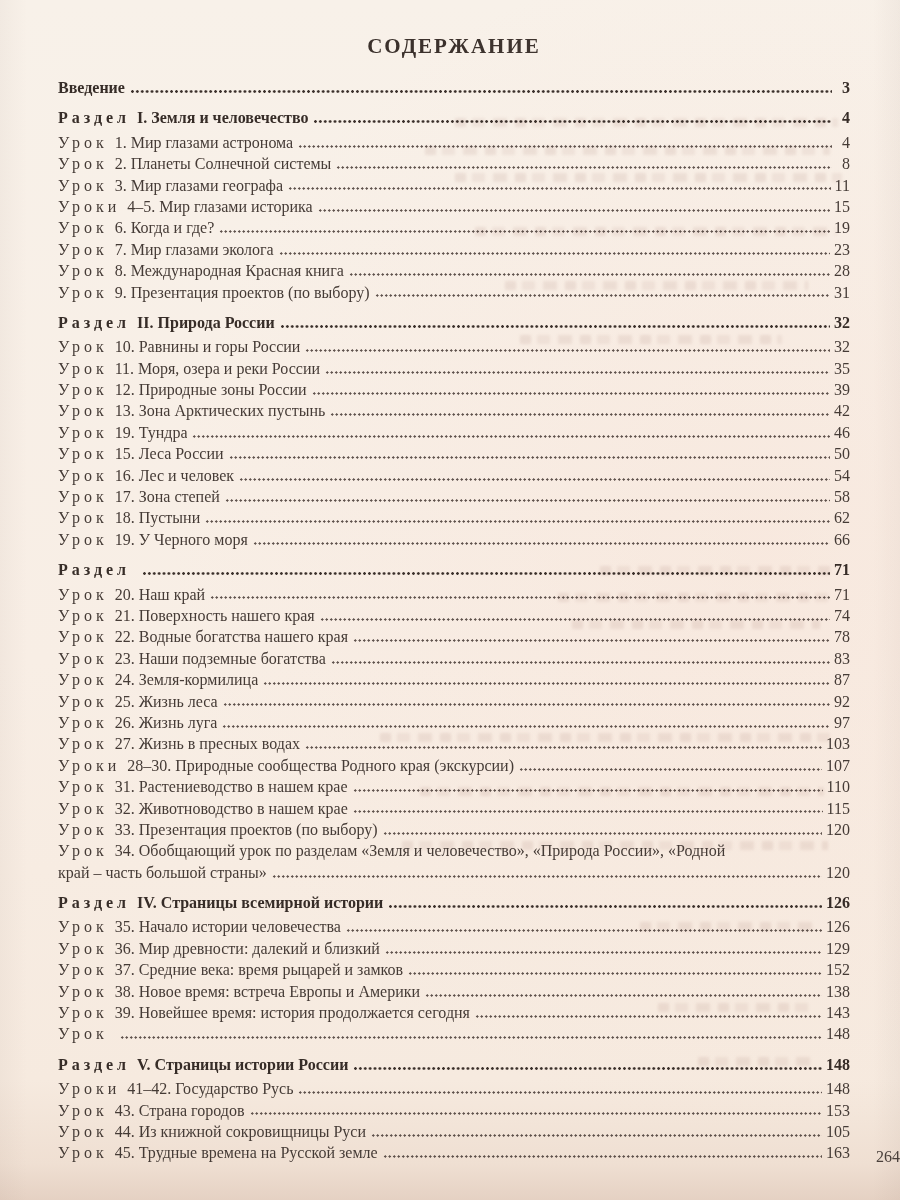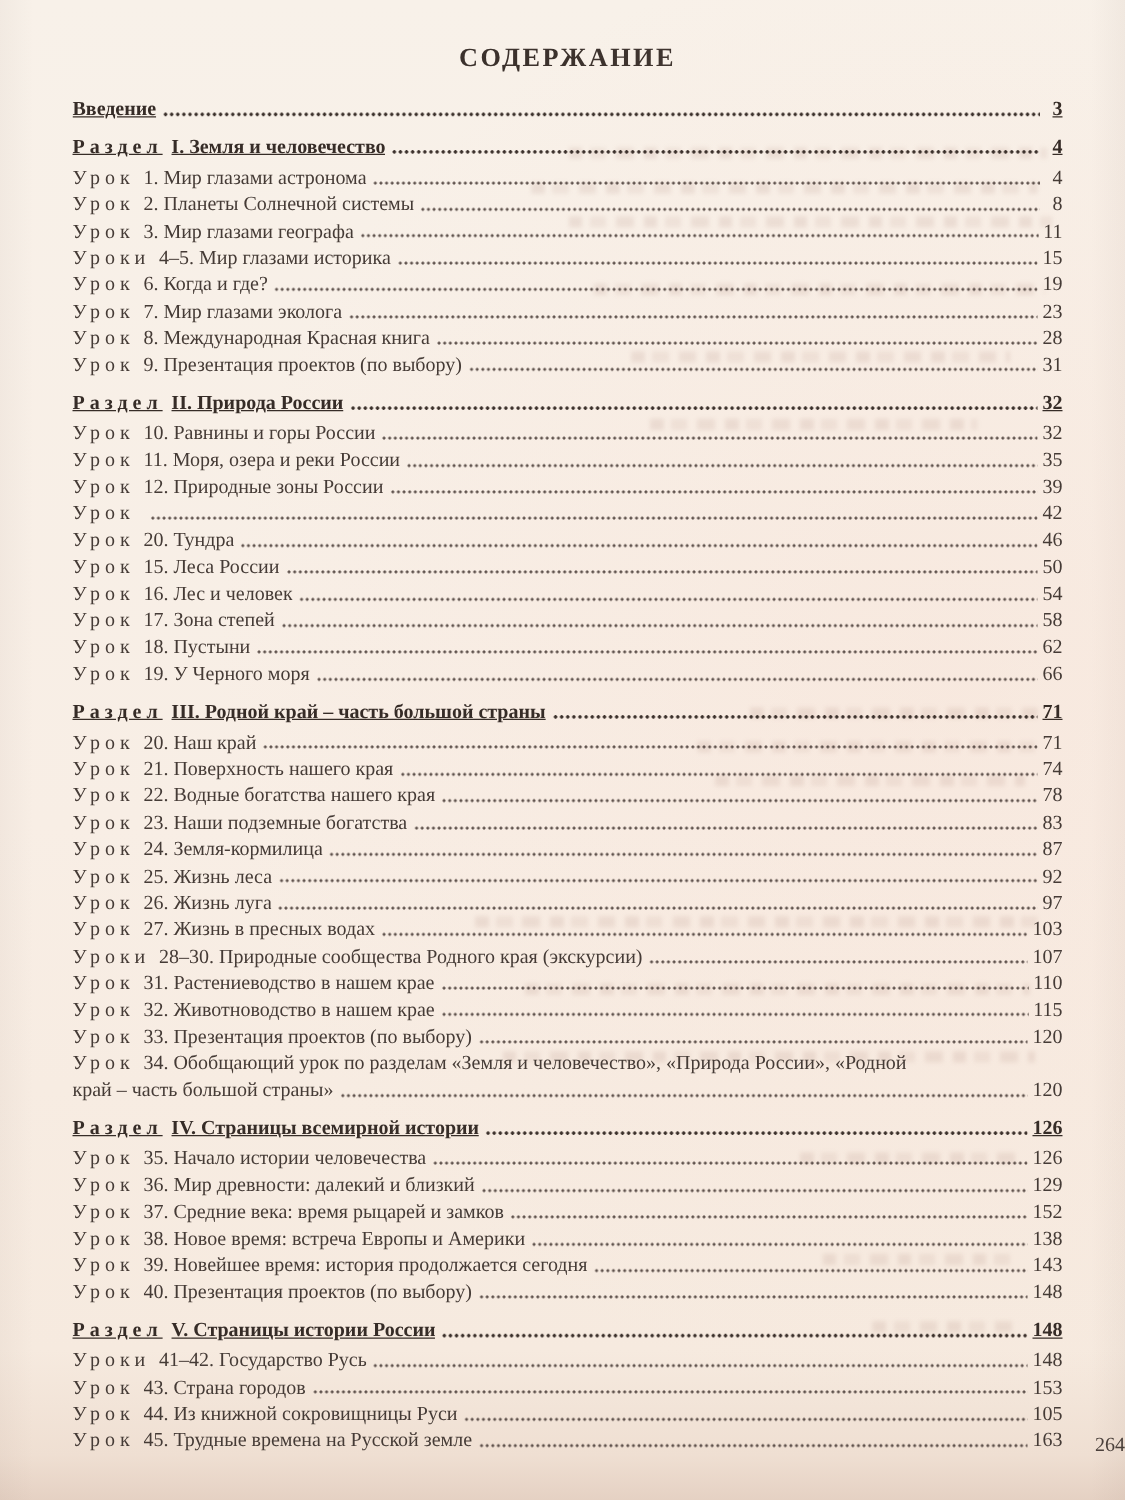--- a/index.html
+++ b/index.html
@@ -69,21 +69,20 @@
   }
   .row .pagenum {
     flex: 0 0 auto;
     text-align: right;
     min-width: 14px;
   }
 
   .row.section, .row.intro {
     font-weight: 700;
     color: #362c27;
-    text-decoration: underline;
   }
   .row.section .dots, .row.intro .dots {
     background-image: radial-gradient(circle, rgba(49,38,33,0.95) 1.3px, rgba(49,38,33,0) 1.6px);
     background-size: 4.9px 3.4px;
     background-position: left bottom 5px;
   }
   .row.section { margin-top: 9px; margin-bottom: 3px; justify-content: center; }
   .row.intro   { margin-top: 4px; margin-bottom: 2px; }
 
   .folio {
@@ -228,26 +227,27 @@
         <span class="pagenum">35</span>
       </div>
       <div class="row lesson">
         <span class="prefix">Урок</span>
         <span class="label">12. Природные зоны России</span>
         <span class="dots"></span>
         <span class="pagenum">39</span>
       </div>
       <div class="row lesson">
         <span class="prefix">Урок</span>
+        <span class="label">13. Зона Арктических пустынь</span>
         <span class="dots"></span>
         <span class="pagenum">42</span>
       </div>
       <div class="row lesson">
         <span class="prefix">Урок</span>
-        <span class="label">20. Тундра</span>
+        <span class="label">19. Тундра</span>
         <span class="dots"></span>
         <span class="pagenum">46</span>
       </div>
       <div class="row lesson">
         <span class="prefix">Урок</span>
         <span class="label">15. Леса России</span>
         <span class="dots"></span>
         <span class="pagenum">50</span>
       </div>
       <div class="row lesson">
@@ -269,21 +269,20 @@
         <span class="pagenum">62</span>
       </div>
       <div class="row lesson">
         <span class="prefix">Урок</span>
         <span class="label">19. У Черного моря</span>
         <span class="dots"></span>
         <span class="pagenum">66</span>
       </div>
       <div class="row section">
         <span class="prefix">Раздел</span>
-        <span class="label">III. Родной край – часть большой страны</span>
         <span class="dots"></span>
         <span class="pagenum">71</span>
       </div>
       <div class="row lesson">
         <span class="prefix">Урок</span>
         <span class="label">20. Наш край</span>
         <span class="dots"></span>
         <span class="pagenum">71</span>
       </div>
       <div class="row lesson">
@@ -392,21 +391,20 @@
         <span class="pagenum">138</span>
       </div>
       <div class="row lesson">
         <span class="prefix">Урок</span>
         <span class="label">39. Новейшее время: история продолжается сегодня</span>
         <span class="dots"></span>
         <span class="pagenum">143</span>
       </div>
       <div class="row lesson">
         <span class="prefix">Урок</span>
-        <span class="label">40. Презентация проектов (по выбору)</span>
         <span class="dots"></span>
         <span class="pagenum">148</span>
       </div>
       <div class="row section">
         <span class="prefix">Раздел</span>
         <span class="label">V. Страницы истории России</span>
         <span class="dots"></span>
         <span class="pagenum">148</span>
       </div>
       <div class="row lesson">

